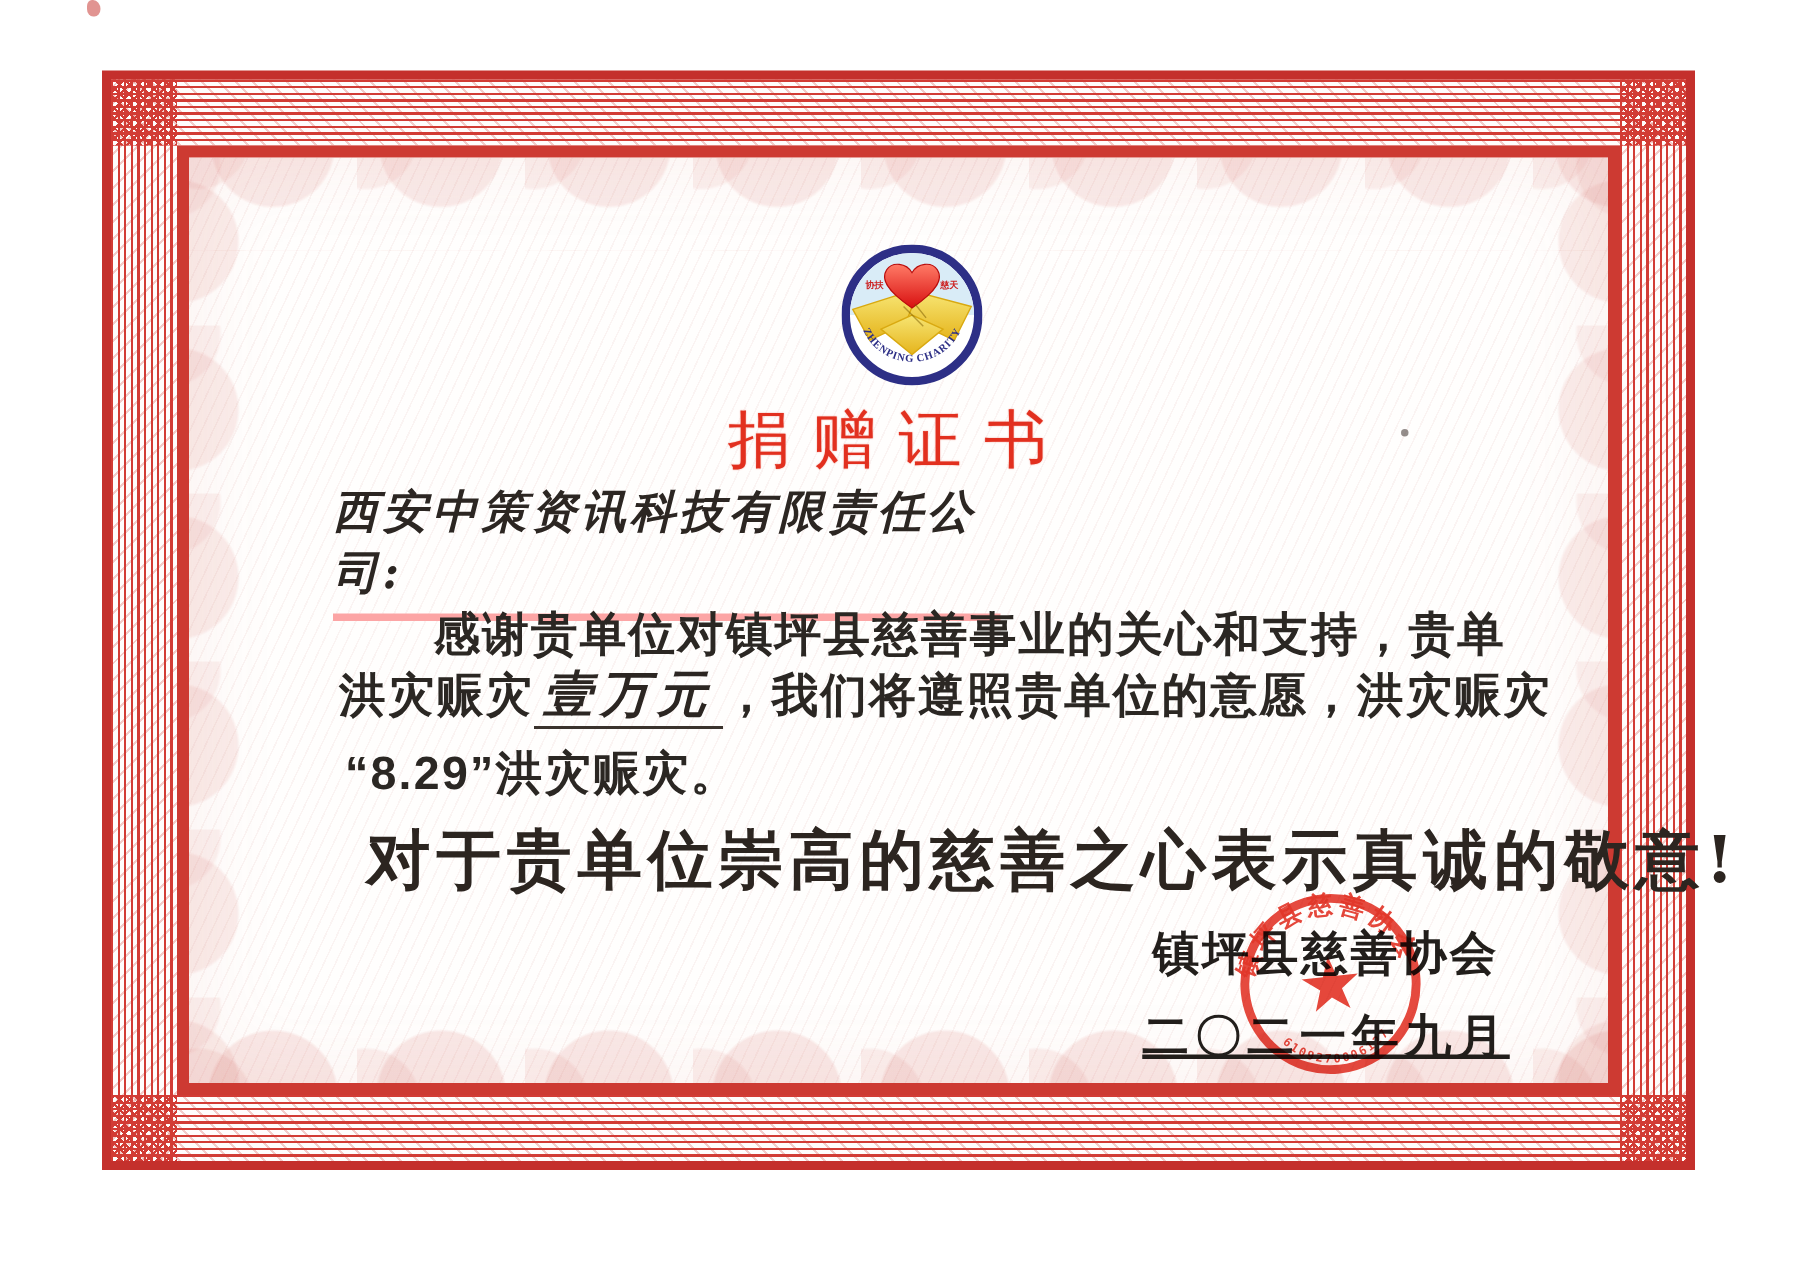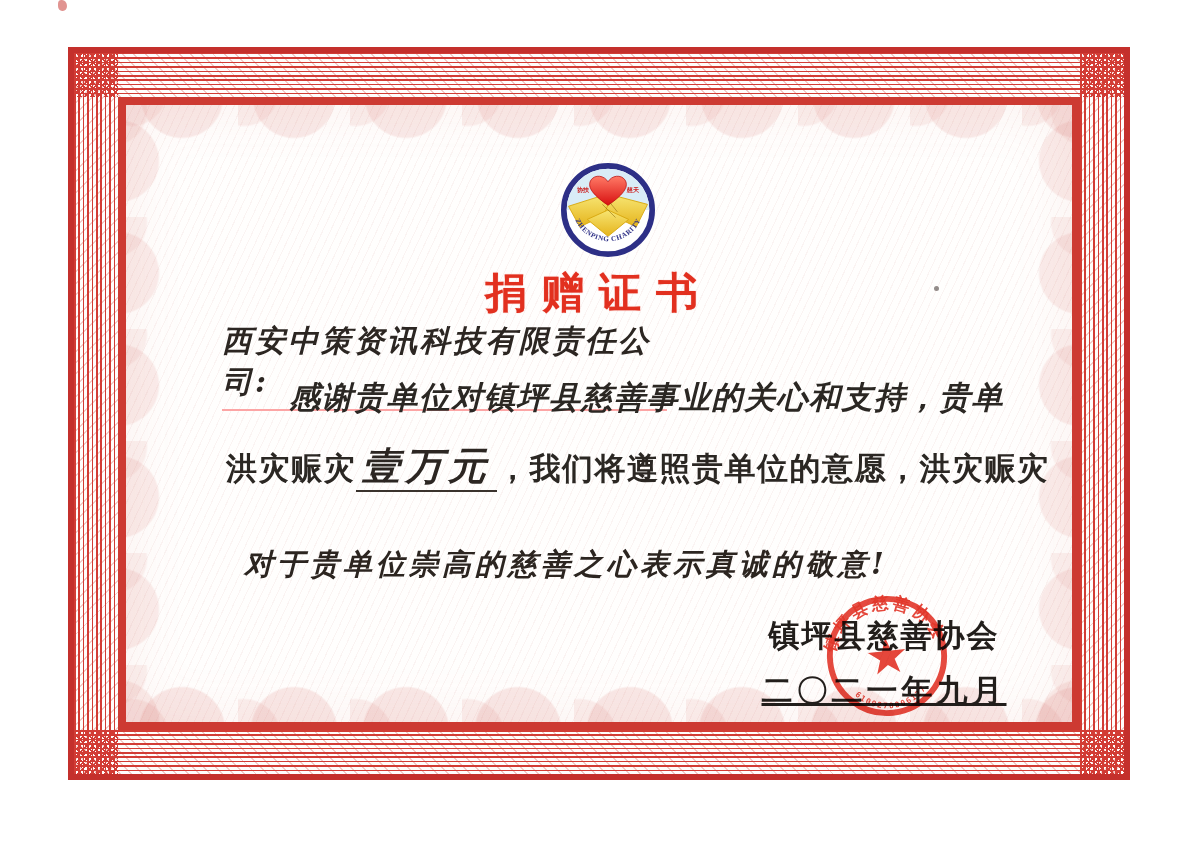--- a/index.html
+++ b/index.html
@@ -61,46 +61,46 @@
   .scallop.r{right:0;background-image:
      radial-gradient(circle at 70px 50%, rgba(216,118,112,.15) 0 40px, rgba(255,255,255,0) 42px),
      radial-gradient(circle at 76px 5%, rgba(216,118,112,.11) 0 34px, rgba(255,255,255,0) 36px);}
 
   
   .content{position:absolute;inset:0;}
   .logo{position:absolute;left:487px;top:110px;width:94px;height:94px;}
   .title{
     position:absolute;left:0;right:0;top:212px;text-align:center;
     font-family:"Liberation Serif","DejaVu Serif",serif;
-    font-size:42px;font-weight:bold;color:#e2301f;letter-spacing:15px;
+    font-size:42px;font-weight:normal;color:#e2301f;letter-spacing:15px;
     text-shadow:0 0 1px rgba(226,48,31,.6);
   }
   .recipient{
     position:absolute;left:148px;top:268px;width:445px;
     font-family:"DejaVu Serif","Liberation Serif",serif;
     font-style:italic;font-weight:bold;font-size:30px;color:#2c2622;
-    border-bottom:2px solid #fca5a5;padding-bottom:6px;letter-spacing:3px;
+    border-bottom:5px solid #fca5a5;padding-bottom:6px;letter-spacing:3px;
   }
   .bodyline{
     position:absolute;color:#2b2723;font-size:31px;letter-spacing:1.5px;
     font-weight:600;font-family:"Liberation Sans","DejaVu Sans",sans-serif;
     white-space:nowrap;
   }
-  .l1{left:215px;top:324px;font-style:italic;}
+  .l1{left:215px;top:349px;}
   .l2{left:152px;top:388px;}
   .l3{left:156px;top:442px;}
   .amount{
     font-family:"DejaVu Serif","Liberation Serif",serif;font-style:italic;
-    font-weight:bold;font-size:38px;color:#2c2622;
+    font-weight:bold;font-size:33px;color:#2c2622;
     border-bottom:2px solid #3a332d;padding:0 6px 2px 6px;letter-spacing:5px;
   }
   .tribute{
     position:absolute;left:170px;top:492px;
-    font-family:"DejaVu Serif","Liberation Serif",serif;font-style:italic;
-    font-weight:bold;font-size:29px;color:#2c2520;letter-spacing:4px;white-space:nowrap;
+    font-family:"DejaVu Serif","Liberation Serif",serif;
+    font-weight:bold;font-size:43px;color:#2c2520;letter-spacing:4px;white-space:nowrap;
   }
   .sigblock{position:absolute;left:640px;top:562px;width:340px;text-align:center;z-index:2;}
   .sig-org{
     font-family:"Liberation Serif","DejaVu Serif",serif;font-weight:bold;
     font-size:31px;color:#221e1b;letter-spacing:2px;
   }
   .sig-date{
     margin-top:13px;font-family:"Liberation Serif","DejaVu Serif",serif;font-weight:bold;
     font-size:31px;color:#221e1b;letter-spacing:4px;text-decoration:underline;
   }
@@ -166,20 +166,21 @@
         <textPath href="#enarc" startOffset="50%" text-anchor="middle">ZHENPING CHARITY</textPath>
       </text>
     </svg>
 
     <div class="title">捐赠证书</div>
 
     <div class="recipient">西安中策资讯科技有限责任公司:</div>
 
     <div class="bodyline l1">感谢贵单位对镇坪县慈善事业的关心和支持，贵单</div>
     <div class="bodyline l2"><span>洪灾赈灾</span><span class="amount">壹万元</span><span>，我们将遵照贵单位的意愿，洪灾赈灾</span></div>
+    <div class="bodyline l3">“8.29”洪灾赈灾。</div>
     <div class="tribute">对于贵单位崇高的慈善之心表示真诚的敬意!</div>
 
     <div class="sigblock">
       <div class="sig-org">镇坪县慈善协会</div>
       <div class="sig-date">二〇二一年九月</div>
     </div>
 
     <svg class="stamp" viewBox="0 0 130 130">
       <defs>
         <path id="sealtop" d="M 13,80 A 53 53 0 1 1 117,80" fill="none"></path>

